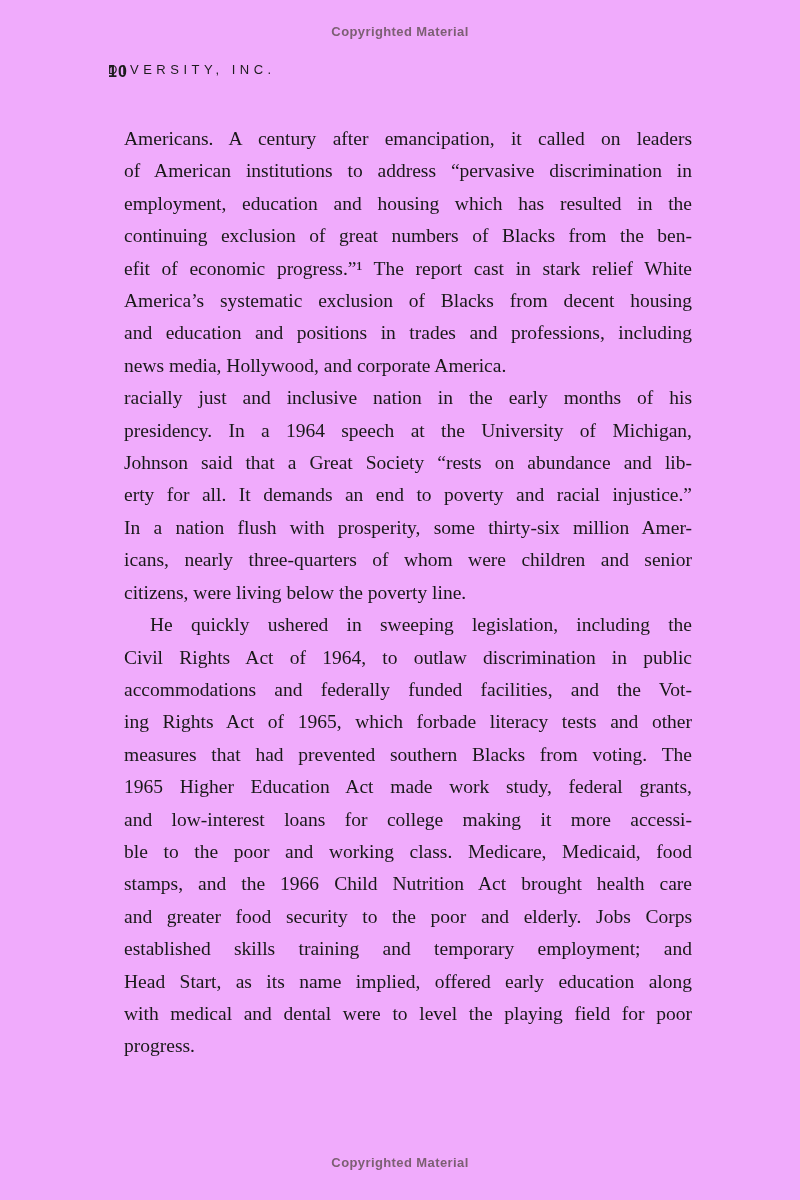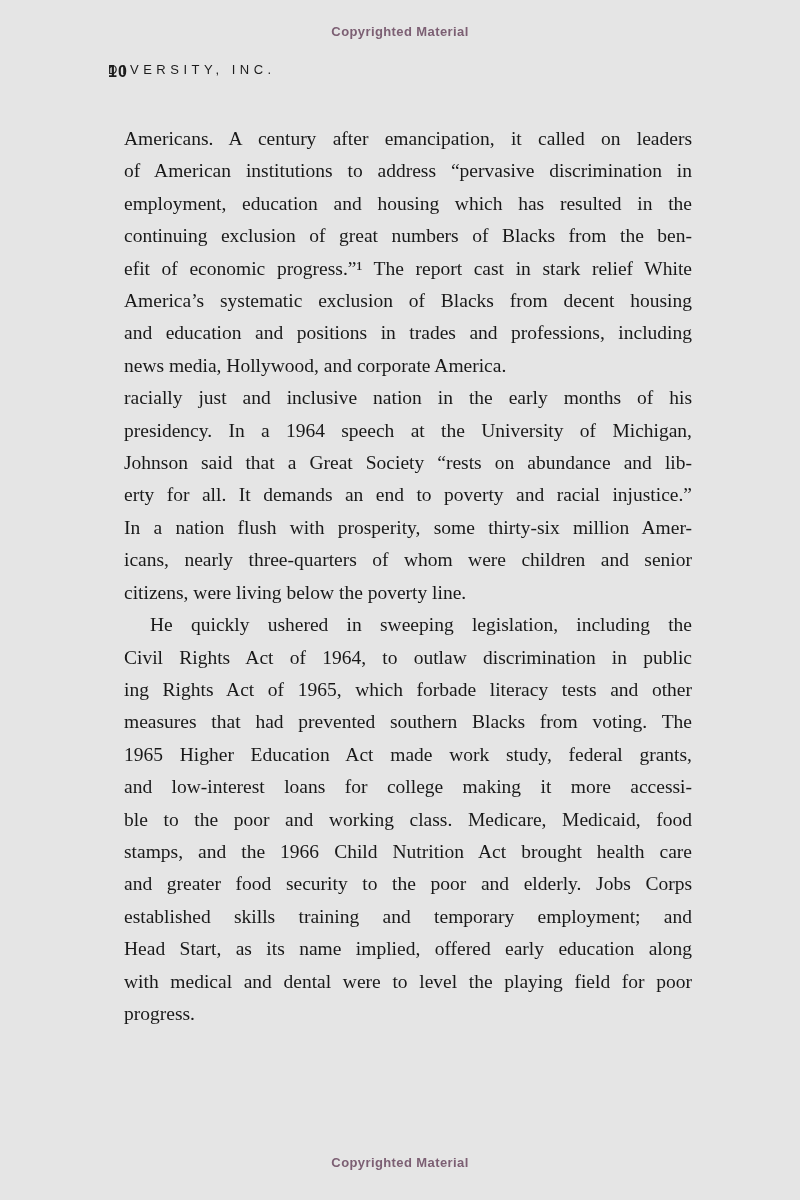--- a/index.html
+++ b/index.html
@@ -4,21 +4,21 @@
 <style>
   html, body {
     margin: 0;
     padding: 0;
     background: #ffffff;
   }
   .page {
     position: relative;
     width: 800px;
     height: 1200px;
-    background: #e5e5e5;
+    background: #f0abfc;
     overflow: hidden;
     font-family: "Liberation Serif", serif;
     color: #191919;
   }
   .copyright {
     position: absolute;
     left: 0;
     width: 100%;
     text-align: center;
     font-family: "Liberation Sans", sans-serif;
@@ -104,20 +104,21 @@
         <div class="line">presidency. In a 1964 speech at the University of Michigan,</div>
         <div class="line">Johnson said that a Great Society “rests on abundance and lib-</div>
         <div class="line">erty for all. It demands an end to poverty and racial injustice.”</div>
         <div class="line">In a nation flush with prosperity, some thirty-six million Amer-</div>
         <div class="line">icans, nearly three-quarters of whom were children and senior</div>
         <div class="line last">citizens, were living below the poverty line.</div>
       </div>
       <div class="para indent">
         <div class="line first">He quickly ushered in sweeping legislation, including the</div>
         <div class="line">Civil Rights Act of 1964, to outlaw discrimination in public</div>
+        <div class="line">accommodations and federally funded facilities, and the Vot-</div>
         <div class="line">ing Rights Act of 1965, which forbade literacy tests and other</div>
         <div class="line">measures that had prevented southern Blacks from voting. The</div>
         <div class="line">1965 Higher Education Act made work study, federal grants,</div>
         <div class="line">and low-interest loans for college making it more accessi-</div>
         <div class="line">ble to the poor and working class. Medicare, Medicaid, food</div>
         <div class="line">stamps, and the 1966 Child Nutrition Act brought health care</div>
         <div class="line">and greater food security to the poor and elderly. Jobs Corps</div>
         <div class="line">established skills training and temporary employment; and</div>
         <div class="line">Head Start, as its name implied, offered early education along</div>
         <div class="line">with medical and dental were to level the playing field for poor</div>

